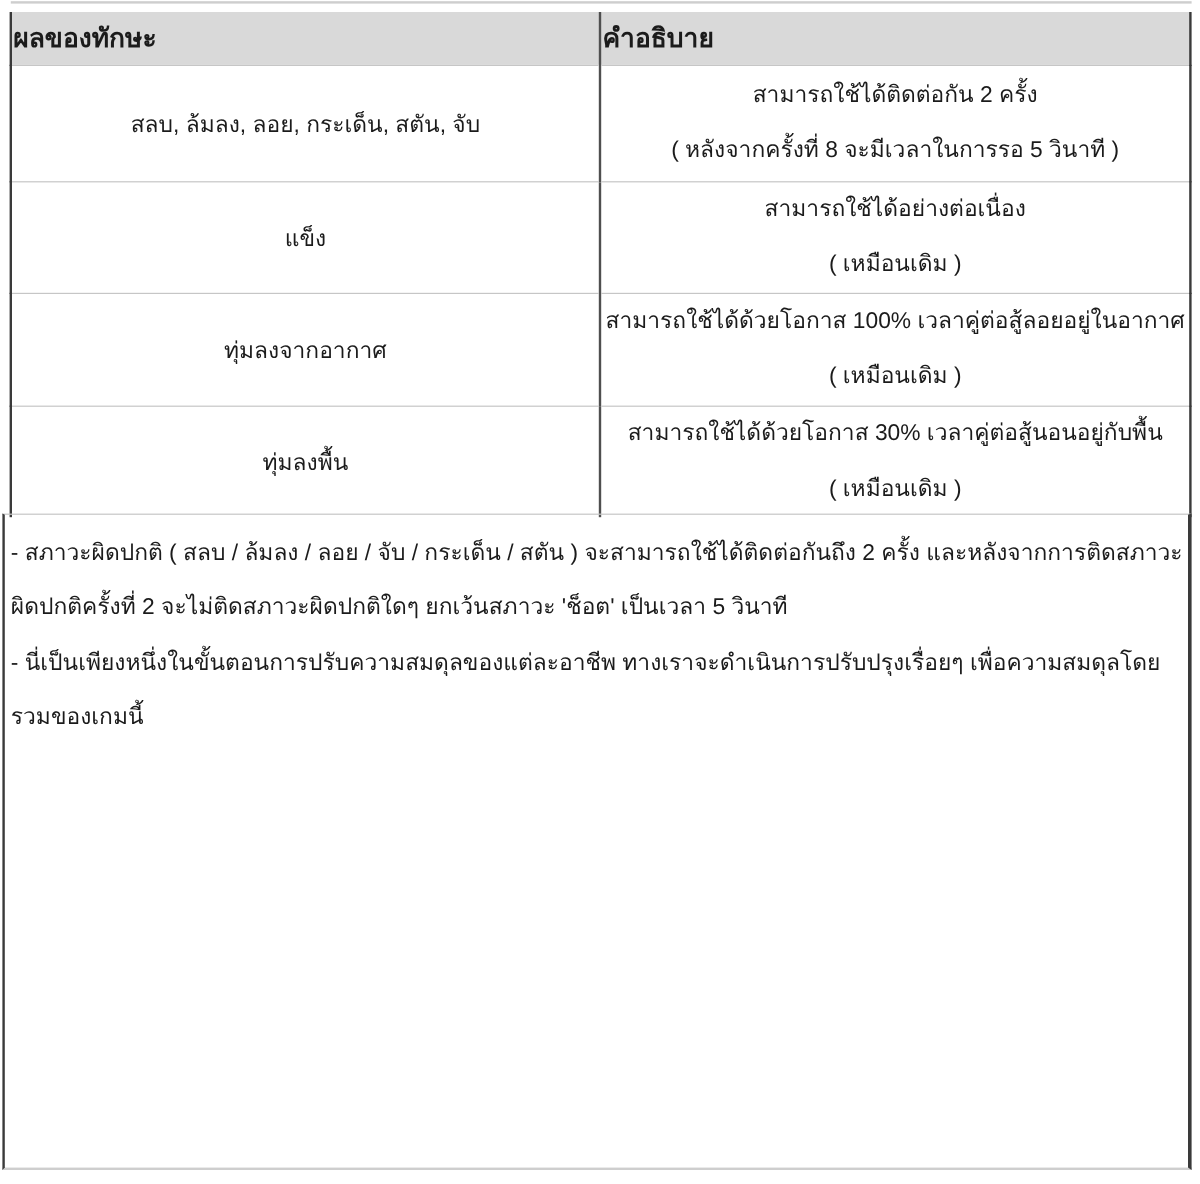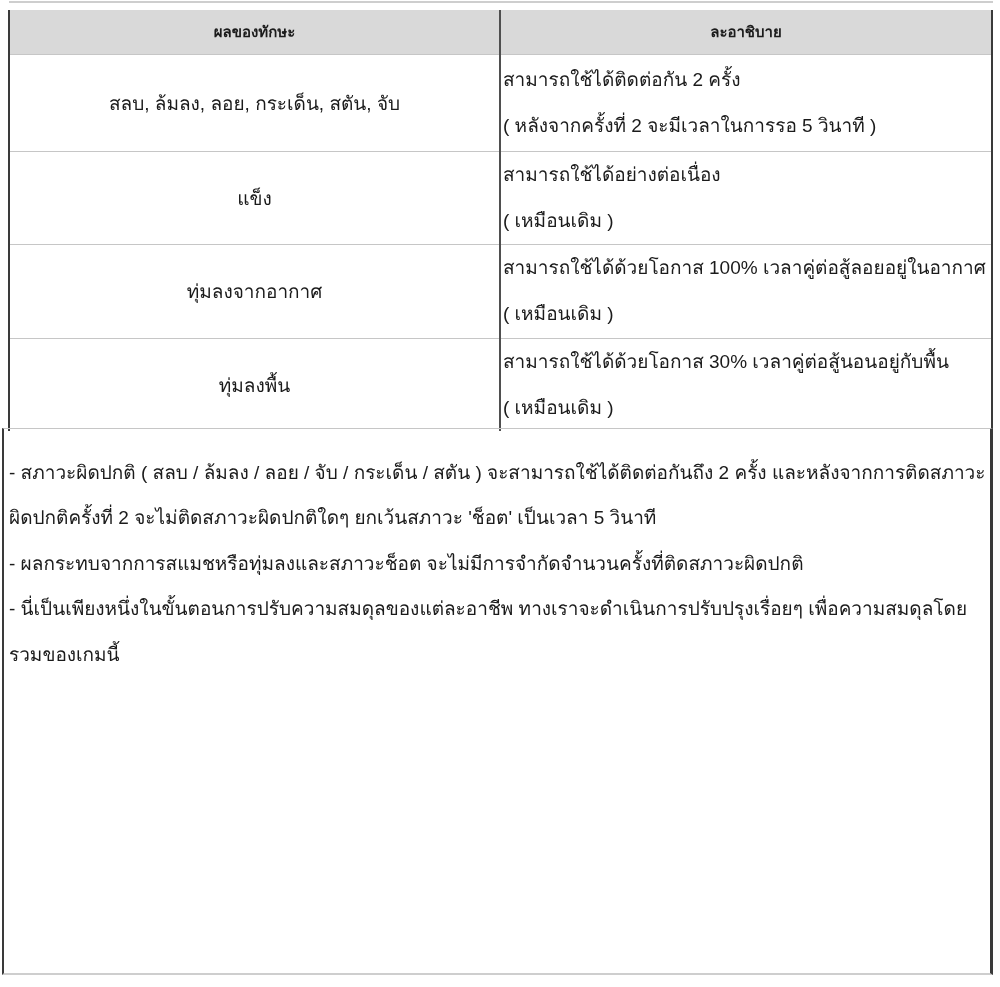--- a/index.html
+++ b/index.html
@@ -22,75 +22,75 @@
     border-collapse: collapse;
     table-layout: fixed;
     border-left: 2px solid #3a3a3a;
     border-right: 2px solid #3a3a3a;
     font-size: 19px;
   }
   table.skill-table th {
     background: #d9d9d9;
     height: 44px;
     font-weight: bold;
-    font-size: 15px;
-    text-align: center;
+    font-size: 22px;
+    text-align: left;
     vertical-align: middle;
   }
   table.skill-table th:first-child,
   table.skill-table td:first-child {
     width: 491px;
     border-right: 2px solid #4f4f4f;
   }
   table.skill-table tbody tr { border-top: 1px solid #c6c6c6; }
   table.skill-table tbody tr:nth-child(1) { height: 97px; }
   table.skill-table tbody tr:nth-child(2) { height: 91px; }
   table.skill-table tbody tr:nth-child(3) { height: 94px; }
   table.skill-table tbody tr:nth-child(4) { height: 91px; }
   td.effect-cell {
     text-align: center; vertical-align: middle;
     padding: 0 16px;
   }
   td.desc-cell {
-    vertical-align: middle;
+    text-align: center; vertical-align: middle;
     padding: 0 2px;
   }
   .desc-line { line-height: 46px; white-space: nowrap; }
   .notes-box {
     position: absolute; left: 2px; top: 428px;
     width: 991px; height: 547px;
     border-left: 2px solid #3a3a3a;
     border-right: 3px solid #3a3a3a;
     border-top: 1px solid #c6c6c6;
     border-bottom: 2px solid #cecece;
-    padding: 21px 4px 0 5px;
+    padding: 10px 4px 0 5px;
     font-size: 19px;
     line-height: 45.4px;
     overflow: hidden;
   }
   .notes-box p { margin: 0; }
 </style>
 </head>
 <body>
 
 <div class="top-rule"></div>
 
 <table class="skill-table">
   <thead>
     <tr>
       <th>ผลของทักษะ</th>
-      <th>ละอาชิบาย</th>
+      <th>คำอธิบาย</th>
     </tr>
   </thead>
   <tbody>
     <tr>
       <td class="effect-cell">สลบ, ล้มลง, ลอย, กระเด็น, สตัน, จับ</td>
       <td class="desc-cell">
         <div class="desc-line">สามารถใช้ได้ติดต่อกัน 2 ครั้ง</div>
-        <div class="desc-line">( หลังจากครั้งที่ 2 จะมีเวลาในการรอ 5 วินาที )</div>
+        <div class="desc-line">( หลังจากครั้งที่ 8 จะมีเวลาในการรอ 5 วินาที )</div>
       </td>
     </tr>
     <tr>
       <td class="effect-cell">แข็ง</td>
       <td class="desc-cell">
         <div class="desc-line">สามารถใช้ได้อย่างต่อเนื่อง</div>
         <div class="desc-line">( เหมือนเดิม )</div>
       </td>
     </tr>
     <tr>
@@ -105,15 +105,14 @@
       <td class="desc-cell">
         <div class="desc-line">สามารถใช้ได้ด้วยโอกาส 30% เวลาคู่ต่อสู้นอนอยู่กับพื้น</div>
         <div class="desc-line">( เหมือนเดิม )</div>
       </td>
     </tr>
   </tbody>
 </table>
 
 <div class="notes-box">
   <p>- สภาวะผิดปกติ ( สลบ / ล้มลง / ลอย / จับ / กระเด็น / สตัน ) จะสามารถใช้ได้ติดต่อกันถึง 2 ครั้ง และหลังจากการติดสภาวะผิดปกติครั้งที่ 2 จะไม่ติดสภาวะผิดปกติใดๆ ยกเว้นสภาวะ 'ช็อต' เป็นเวลา 5 วินาที</p>
-  <p>- ผลกระทบจากการสแมชหรือทุ่มลงและสภาวะช็อต จะไม่มีการจำกัดจำนวนครั้งที่ติดสภาวะผิดปกติ</p>
   <p>- นี่เป็นเพียงหนึ่งในขั้นตอนการปรับความสมดุลของแต่ละอาชีพ ทางเราจะดำเนินการปรับปรุงเรื่อยๆ เพื่อความสมดุลโดยรวมของเกมนี้</p>
 </div>
 
 </body></html>

